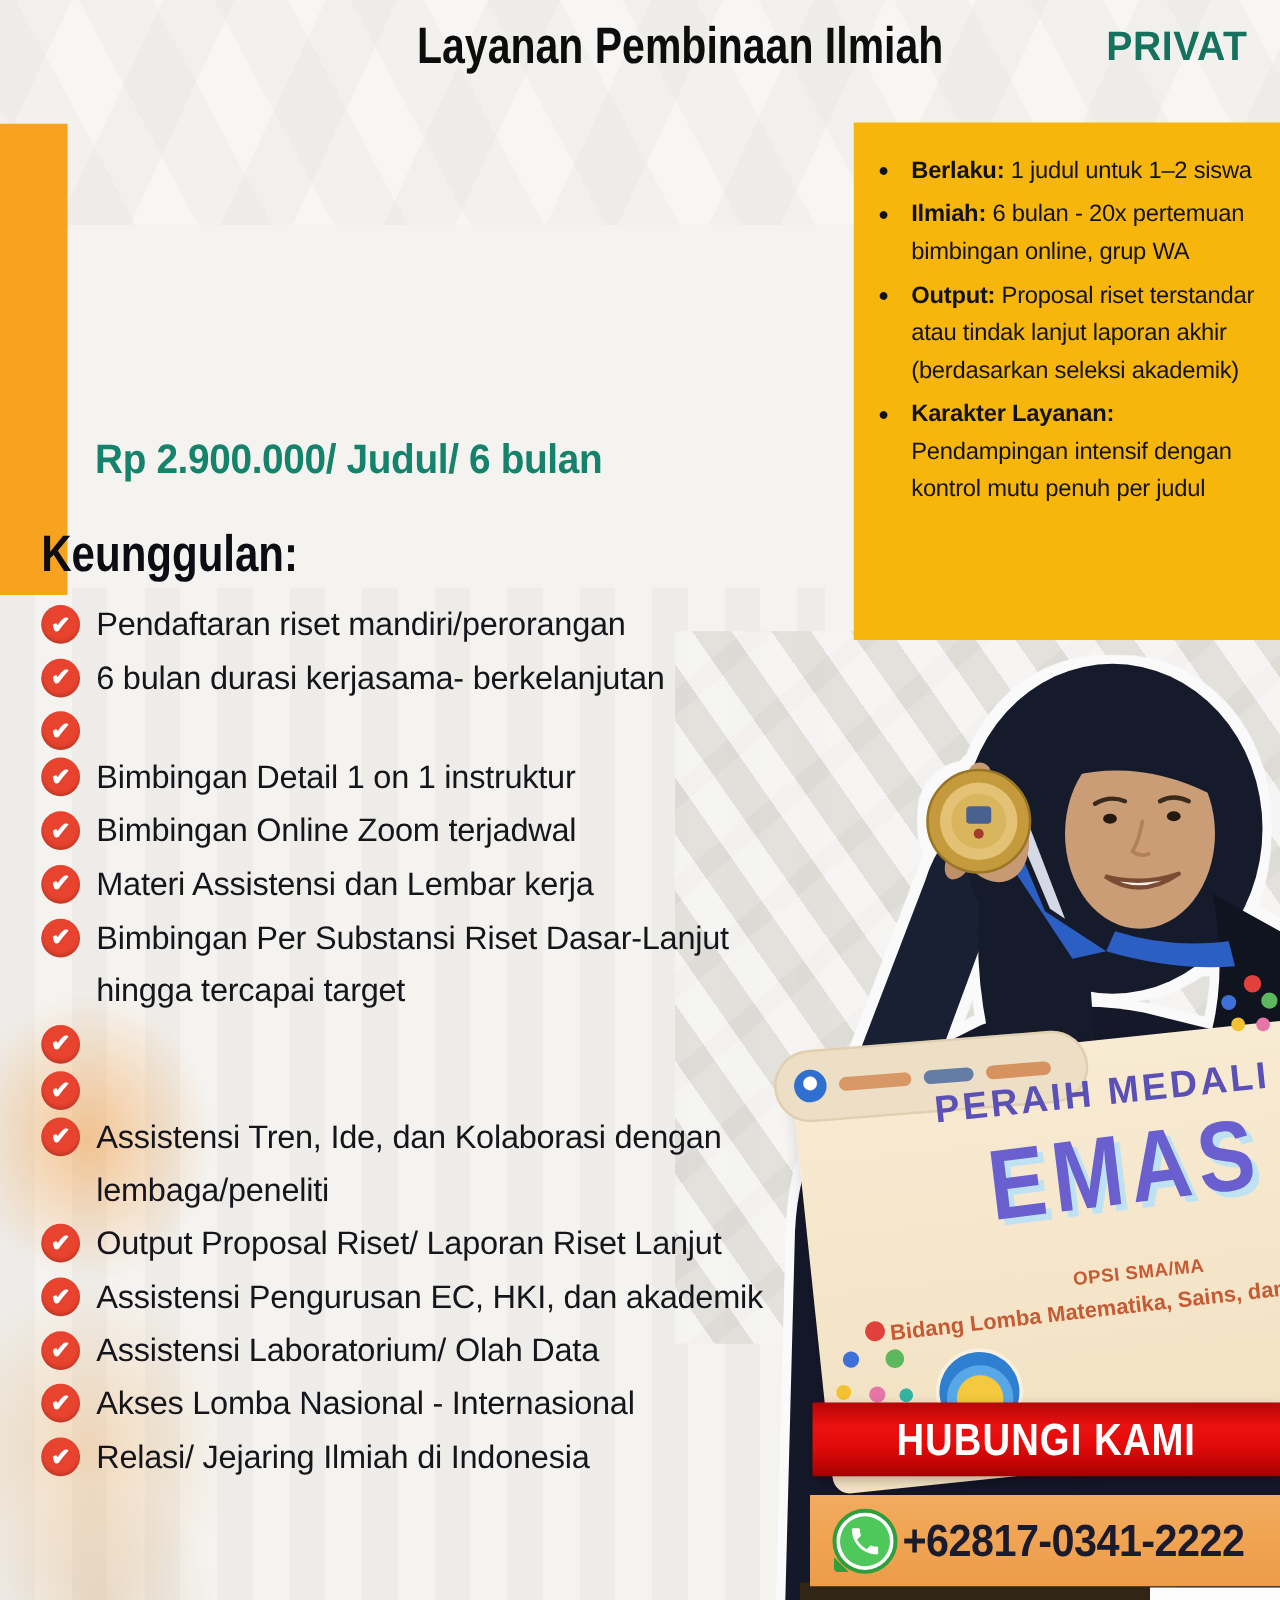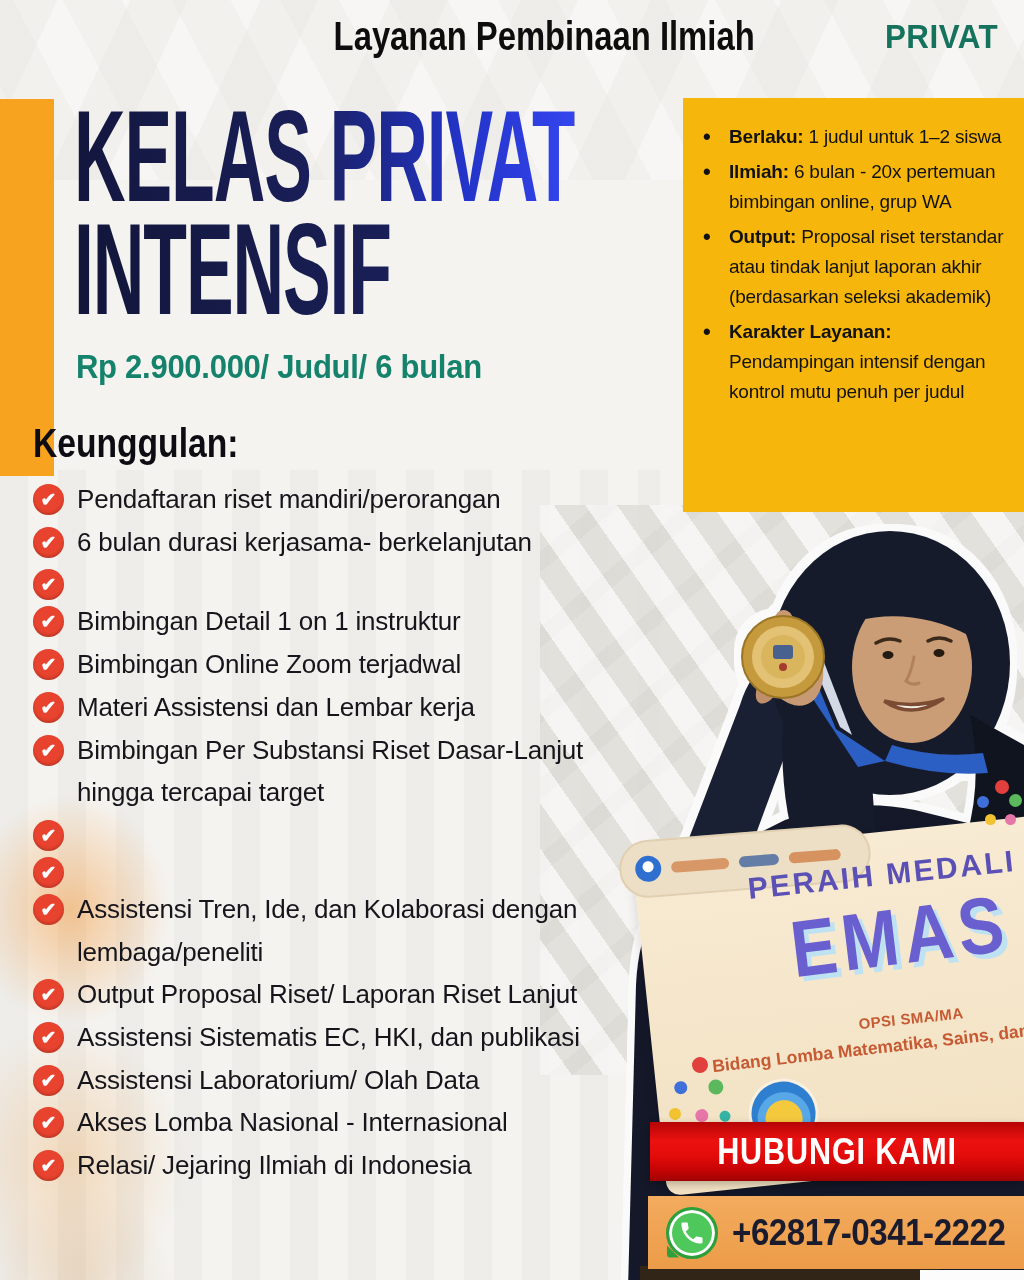--- a/index.html
+++ b/index.html
@@ -105,21 +105,21 @@
   .mp4{width:11px;height:11px;left:10px;top:34px;background:#f2c230;}
   .mp5{width:11px;height:11px;left:30px;top:34px;background:#e776a8;}
 
   
   .cta{position:absolute;left:650px;top:1122px;width:374px;height:59px;z-index:40;
     display:flex;align-items:center;justify-content:center;
     background:linear-gradient(180deg,#b50505 0%,#ec1111 32%,#e30b0b 58%,#c40404 82%,#a00303 100%);
     box-shadow:0 3px 8px rgba(0,0,0,.25);cursor:pointer;}
   .cta span{font-size:36px;font-weight:800;color:#fff;letter-spacing:1px;transform:scaleX(.85);white-space:nowrap;}
   .phone{position:absolute;left:648px;top:1196px;width:376px;height:73px;z-index:40;
-    background:linear-gradient(180deg,#f3ab5e,#ec9c48);display:flex;align-items:center;gap:14px;
+    background:linear-gradient(180deg,#f3ab5e,#ec9c48);display:flex;align-items:center;gap:4px;
     padding-left:18px;cursor:pointer;}
   .wa{flex:0 0 auto;width:52px;height:52px;border-radius:50%;background:#4ec85a;border:3px solid #2f9e3c;
     display:flex;align-items:center;justify-content:center;box-shadow:inset 0 0 0 3px #fff;position:relative;}
   .wa svg{width:28px;height:28px;}
   .wa:after{content:"";position:absolute;left:-2px;bottom:-2px;width:12px;height:12px;background:#2f9e3c;
     clip-path:polygon(0 100%,0 0,100% 100%);border-bottom-left-radius:4px;}
   .phone-num{font-size:36px;font-weight:800;color:#1b1b2e;letter-spacing:-.5px;transform:scaleX(.92);
     transform-origin:left;white-space:nowrap;}
   .dark-strip{position:absolute;left:640px;top:1266px;width:300px;height:14px;background:#312517;z-index:15;}
   .white-corner{position:absolute;left:920px;top:1270px;width:104px;height:10px;background:#fcfcfc;z-index:41;}
@@ -133,24 +133,20 @@
   <div class="tex-mid"></div>
   <div class="ceiling"></div>
   <div class="glow g1"></div>
   <div class="glow g2"></div>
   <div class="glow g3"></div>
 
   <div class="hdr-title">Layanan Pembinaan Ilmiah</div>
   <div class="hdr-badge">PRIVAT</div>
 
   <div class="orange-bar"></div>
-  <h1 class="title" style="margin:0;">
-    <span class="line l1">KELAS PRIVAT</span>
-    <span class="line l2">INTENSIF</span>
-  </h1>
   <div class="price">Rp 2.900.000/ Judul/ 6 bulan</div>
 
   <div class="infobox">
 
       <div class="ib-item">
         <span class="ib-bullet">•</span>
         <p class="ib-text"><b>Berlaku:</b><span> 1 judul untuk 1–2 siswa</span></p>
       </div>
 
       <div class="ib-item">
@@ -221,21 +217,21 @@
 lembaga/peneliti</span>
       </li>
 
       <li class="benefit">
         <span class="check">✔</span>
         <span class="btxt">Output Proposal Riset/ Laporan Riset Lanjut</span>
       </li>
 
       <li class="benefit">
         <span class="check">✔</span>
-        <span class="btxt">Assistensi Sistematis EC, HKI, dan publikasi</span>
+        <span class="btxt">Assistensi Pengurusan EC, HKI, dan akademik</span>
       </li>
 
       <li class="benefit">
         <span class="check">✔</span>
         <span class="btxt">Assistensi Laboratorium/ Olah Data</span>
       </li>
 
       <li class="benefit">
         <span class="check">✔</span>
         <span class="btxt">Akses Lomba Nasional - Internasional</span>

